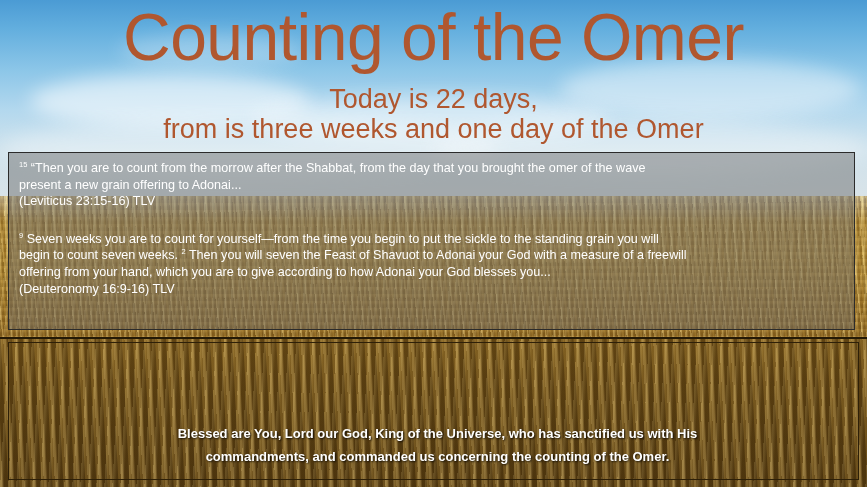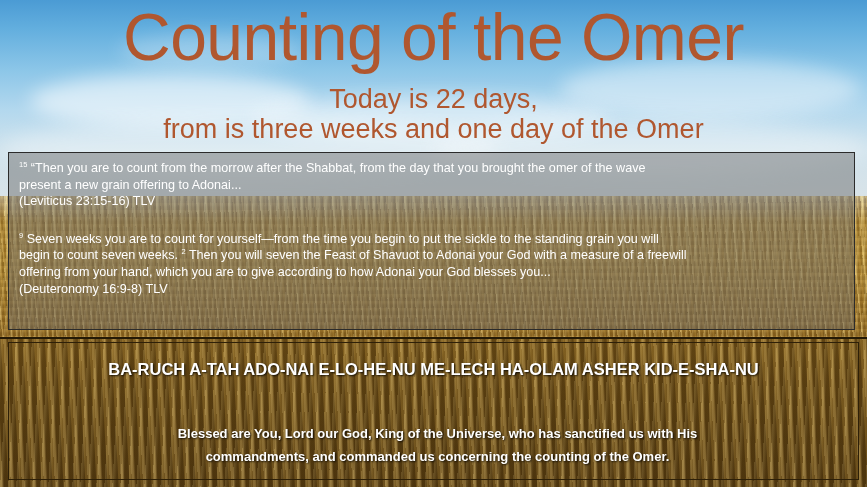--- a/index.html
+++ b/index.html
@@ -259,32 +259,31 @@
     <div class="passage first">
       <div class="ln"><sup>15</sup> <span>“Then you are to count from the morrow after the Shabbat, from the day that you brought the omer of the wave</span></div>
       <div class="ln">present a new grain offering to Adonai...</div>
       <div class="ln">(Leviticus 23:15-16) TLV</div>
     </div>
 
     <div class="passage second">
       <div class="ln"><sup>9</sup> <span>Seven weeks you are to count for yourself—from the time you begin to put the sickle to the standing grain you will</span></div>
       <div class="ln"><span>begin to count seven weeks.</span> <sup>2</sup> <span>Then you will seven the Feast of Shavuot to Adonai your God with a measure of a freewill</span></div>
       <div class="ln">offering from your hand, which you are to give according to how Adonai your God blesses you...</div>
-      <div class="ln">(Deuteronomy 16:9-8) TLV</div>
+      <div class="ln">(Deuteronomy 16:9-16) TLV</div>
     </div>
 
   </div>
 
   <div class="blessing-panel">
     <div class="blessing-texture"></div>
     <div class="top-rule"></div>
     <div class="blessing-inner-border"></div>
 
     <div class="bless-translit">
-      <div>BA-RUCH A-TAH ADO-NAI E-LO-HE-NU ME-LECH HA-OLAM ASHER KID-E-SHA-NU</div>
     </div>
 
     <div class="bless-english">
       <div>Blessed are You, Lord our God, King of the Universe, who has sanctified us with His</div>
       <div>commandments, and commanded us concerning the counting of the Omer.</div>
     </div>
   </div>
 
 </div>
 

